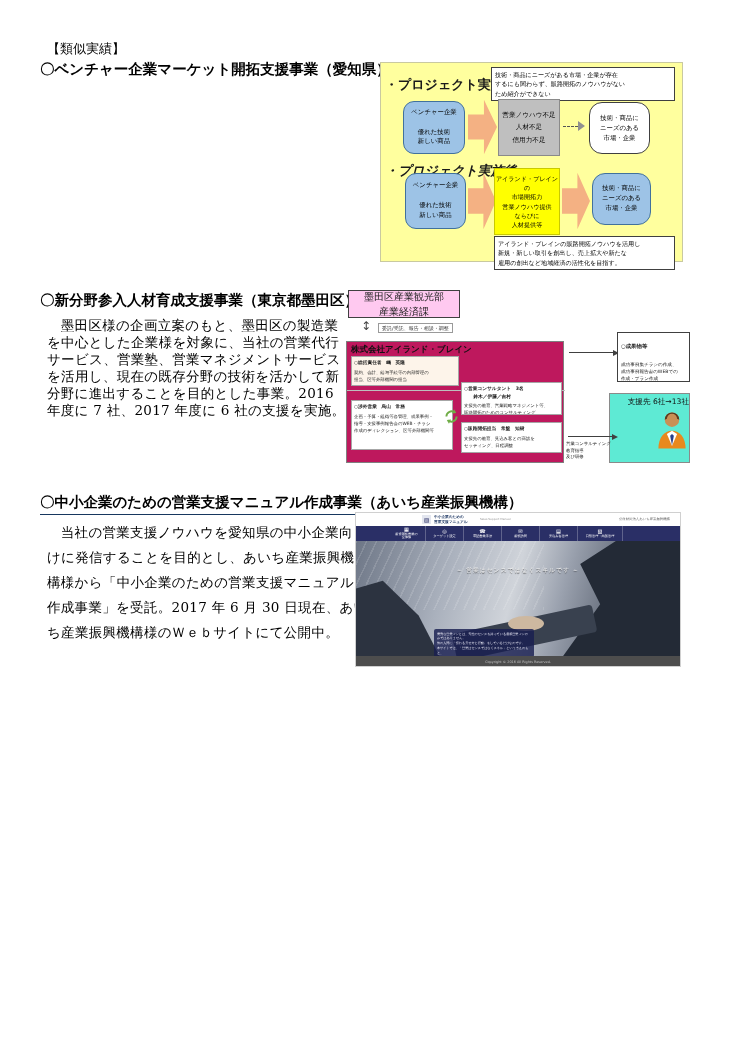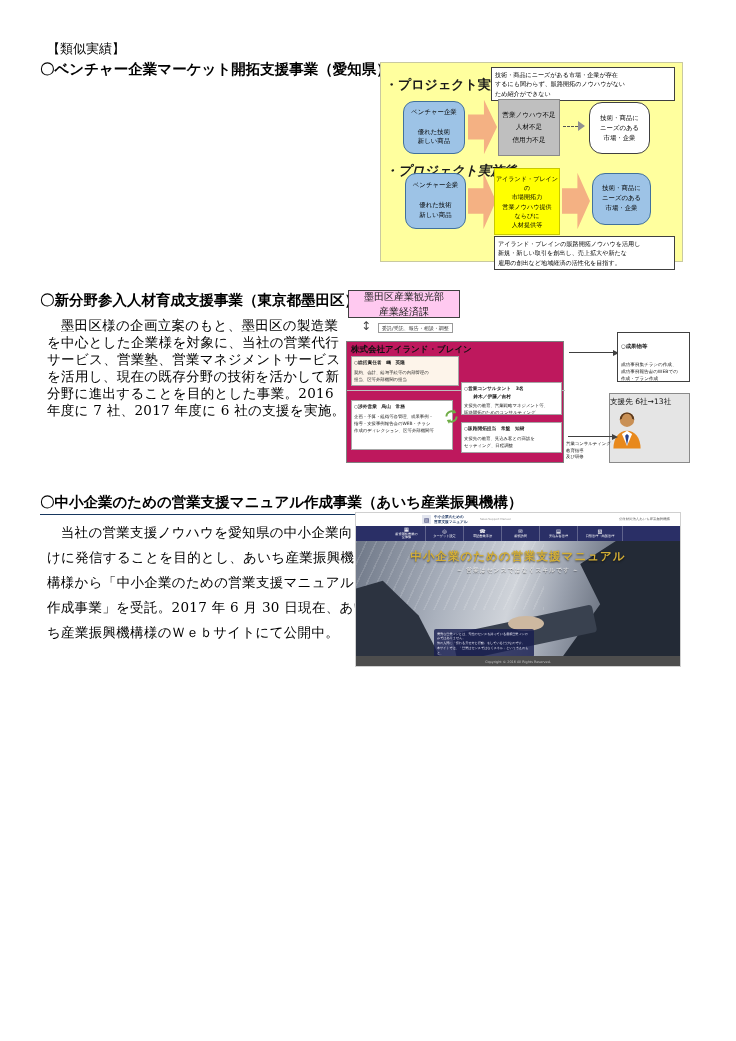--- a/index.html
+++ b/index.html
@@ -42,21 +42,21 @@
         box-sizing:border-box;text-align:left;color:#222;overflow:hidden;}
   .role .r-head{display:block;font-size:4.7px;font-weight:bold;white-space:pre-line;margin-bottom:2px;}
   .role .r-body{display:block;white-space:pre-line;}
   .role-a{background:#FDF4EA;}
   .thin-arrow{height:0;border-top:1px solid #404040;position:absolute;}
   .thin-arrow::after{content:"";position:absolute;right:-6px;top:-3.5px;width:0;height:0;
         border-left:6px solid #404040;border-top:3px solid transparent;border-bottom:3px solid transparent;}
   .deliv{border:1px solid #404040;background:#fff;font-size:4.6px;line-height:1.55;padding:2px 3px;
          box-sizing:border-box;text-align:left;color:#222;}
   .deliv .d-head{display:block;font-size:5.4px;font-weight:bold;margin-bottom:3px;}
-  .support-box{border:1px solid #8a8a8a;background:#e5e5e5;box-sizing:border-box;text-align:left;}
+  .support-box{border:1px solid #8a8a8a;background:#5eead4;box-sizing:border-box;text-align:right;}
   .support-label{font-size:7.6px;color:#111;padding-top:3px;}
   .tiny-note{font-size:4.4px;line-height:1.5;color:#222;white-space:pre-line;text-align:left;}
 
   
   .web{width:326px;height:155px;background:#fff;border:1px solid #d0d0d0;box-sizing:border-box;
        font-family:"DejaVu Sans",sans-serif;overflow:hidden;}
   .web-header{position:relative;height:13px;background:#ffffff;}
   .logo-ico{position:absolute;left:66px;top:2px;width:9px;height:9px;background:#e3e6ef;
             color:#2A2F66;font-size:6px;line-height:9px;text-align:center;}
   .logo-title{position:absolute;left:78px;top:1.5px;font-size:3.7px;line-height:1.4;font-weight:bold;
@@ -256,21 +256,20 @@
         <span class="nav-ico">▧</span>
         <span class="nav-lab">日報管理・商談管理</span>
       </div>
     </div>
     <div class="hero">
       <div class="beams"></div>
       <div class="fig-left"></div>
       <div class="fig-right"></div>
       <div class="arm"></div>
       <div class="hand"></div>
-      <div class="hero-title">中小企業のための営業支援マニュアル</div>
       <div class="hero-sub">～ 営業はセンスではなくスキルです ～</div>
       <div class="overlay-box">優秀な営業マンとは、天性のセンスを持っている凄腕営業マンのみではありません。
 他の人間に「伝わる見せ方と行動」をしているだけなのです。
 本サイトでは、「営業はセンスではなくスキル」という考えのもと、</div>
     </div>
     <div class="web-footer">Copyright © 2016 All Rights Reserved.</div>
   </div>
 
 </div>
 

